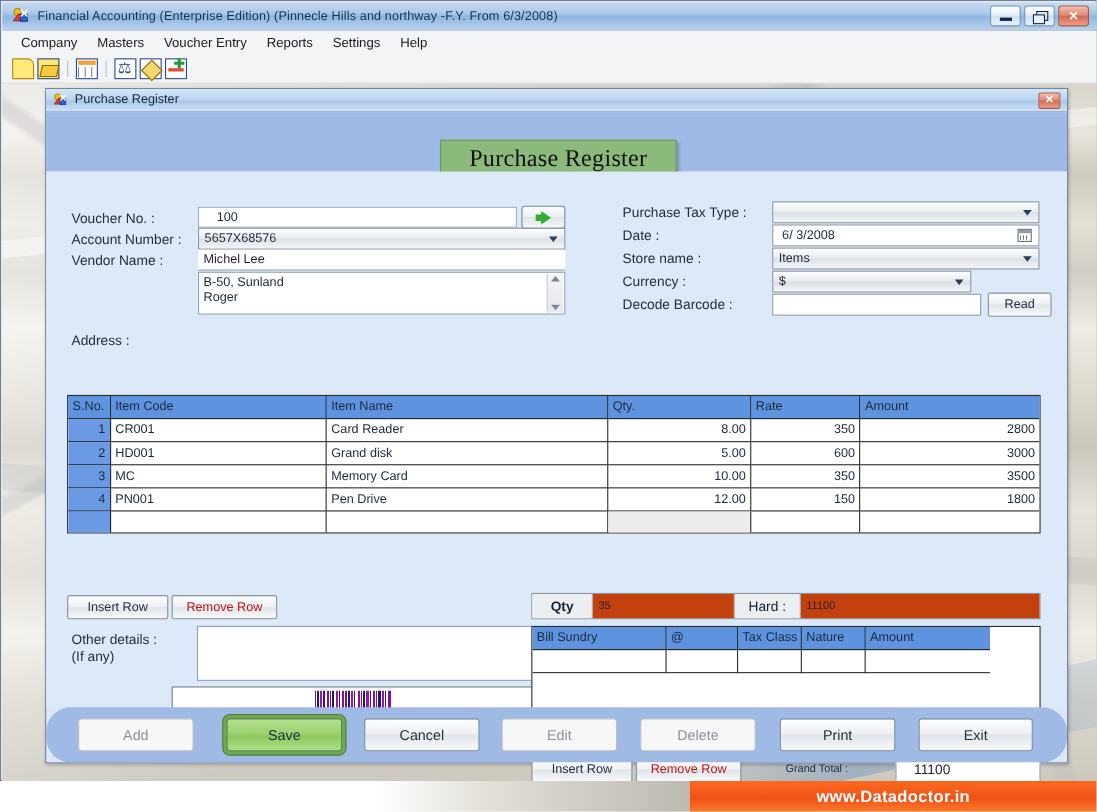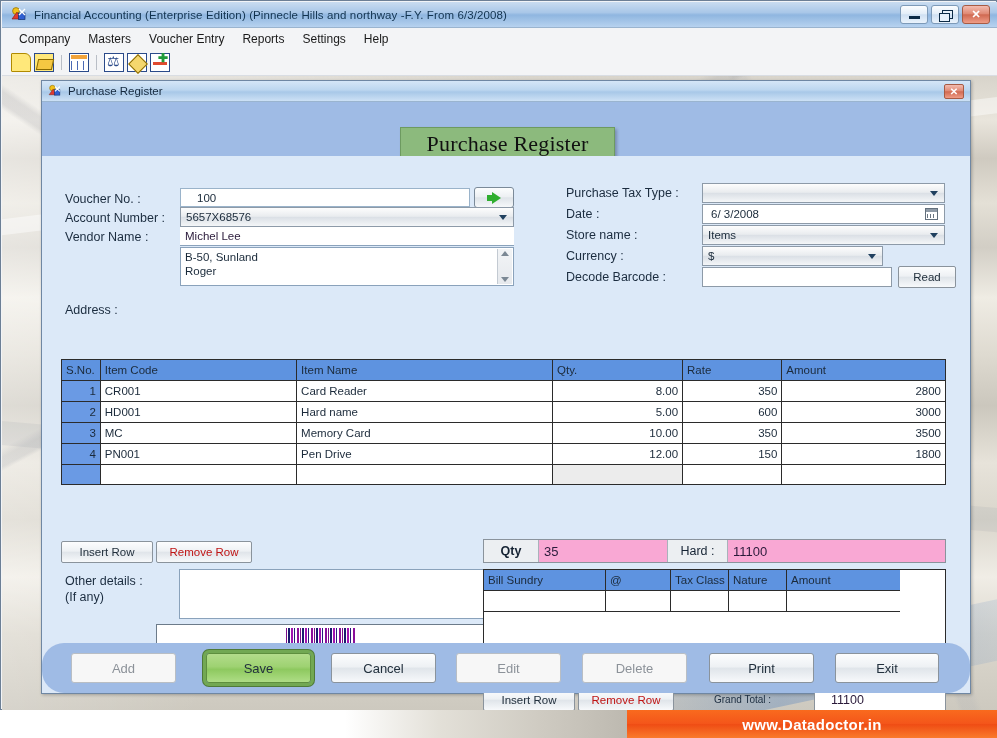--- a/index.html
+++ b/index.html
@@ -332,21 +332,21 @@
   .b-amt { width: 113px; }
 
   
   .tot-bar { position: absolute; border: 1px solid #8a939c; background:#fff; display:flex; }
   .tot-lbl {
     background: #eceff2; border-right: 1px solid #a9b2bb;
     font-size: 12.5px; font-weight: bold; color:#142233;
     display:flex; align-items:center; justify-content:center;
   }
   .tot-lbl.norm { font-weight: normal; }
-  .tot-val { font-size: 13px; color:#2a1a3a; display:flex; align-items:center; padding-left:5px; background:#f9a8d4; }
+  .tot-val { font-size: 10px; color:#2a1a3a; display:flex; align-items:center; padding-left:5px; background:#c2410c; }
 
   .barcode-box {
     position: absolute; background: #fff; border: 1px solid #6c7b8a;
     display: flex; align-items: center; justify-content: center;
   }
   .barcode {
     width: 70px; height: 36px;
     background: repeating-linear-gradient(to right,
       #7a0f8a 0 1px, #ffffff 1px 2px, #1a1a6e 2px 4px, #ffffff 4px 5px,
       #a012b0 5px 7px, #ffffff 7px 8px, #2a1a7e 8px 9px, #ffffff 9px 11px,
@@ -526,21 +526,21 @@
             <div class="gcell c-code">CR001</div>
             <div class="gcell c-name">Card Reader</div>
             <div class="gcell num c-qty">8.00</div>
             <div class="gcell num c-rate">350</div>
             <div class="gcell num c-amt last">2800</div>
           </div>
 
           <div class="grow">
             <div class="gcell sn c-sn">2</div>
             <div class="gcell c-code">HD001</div>
-            <div class="gcell c-name">Hard name</div>
+            <div class="gcell c-name">Grand disk</div>
             <div class="gcell num c-qty">5.00</div>
             <div class="gcell num c-rate">600</div>
             <div class="gcell num c-amt last">3000</div>
           </div>
 
           <div class="grow">
             <div class="gcell sn c-sn">3</div>
             <div class="gcell c-code">MC</div>
             <div class="gcell c-name">Memory Card</div>
             <div class="gcell num c-qty">10.00</div>

